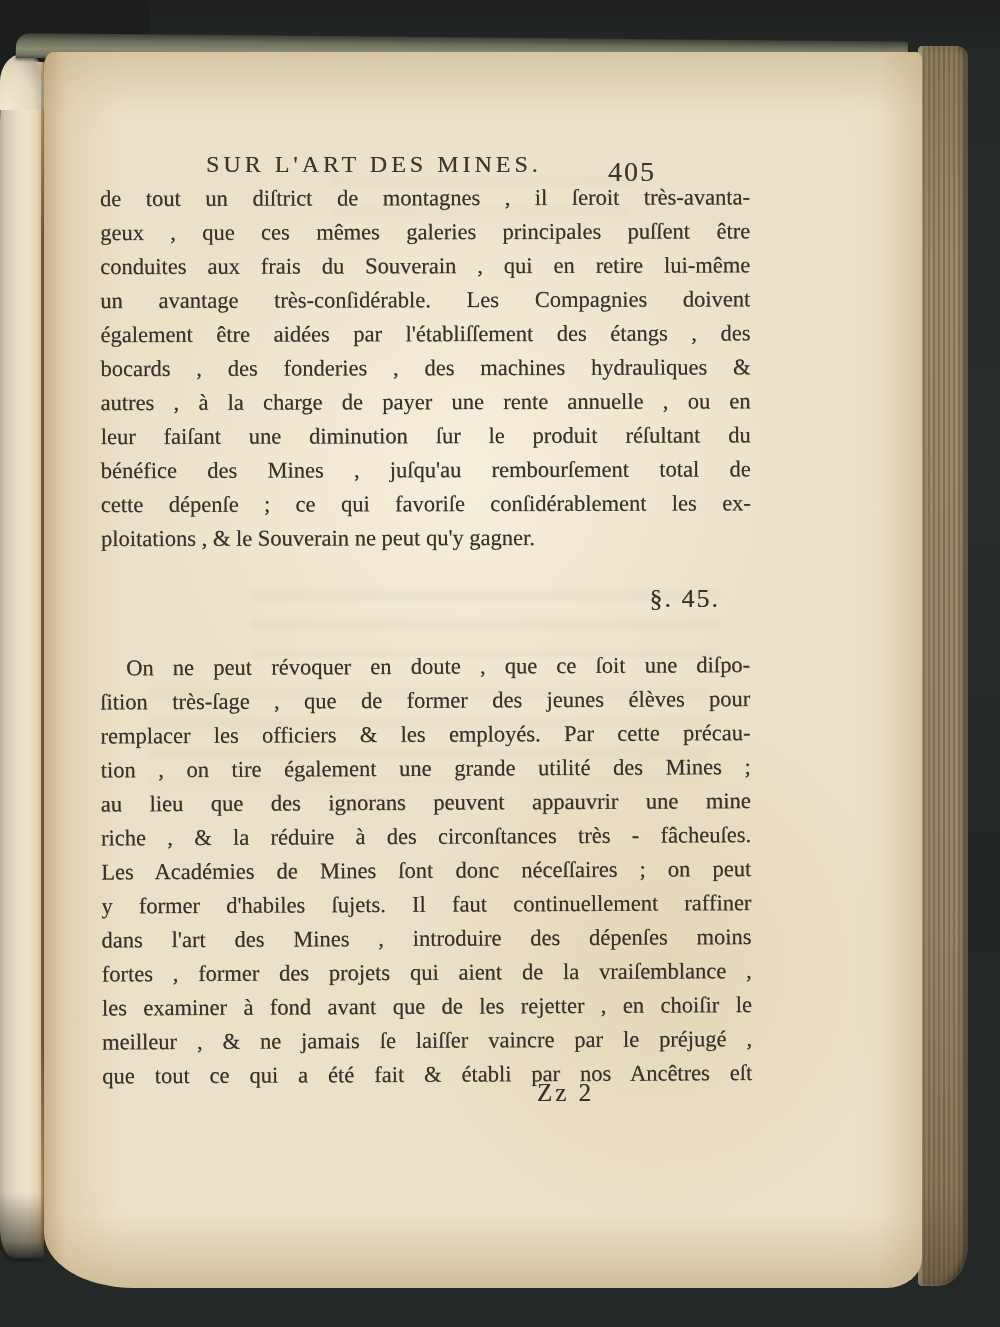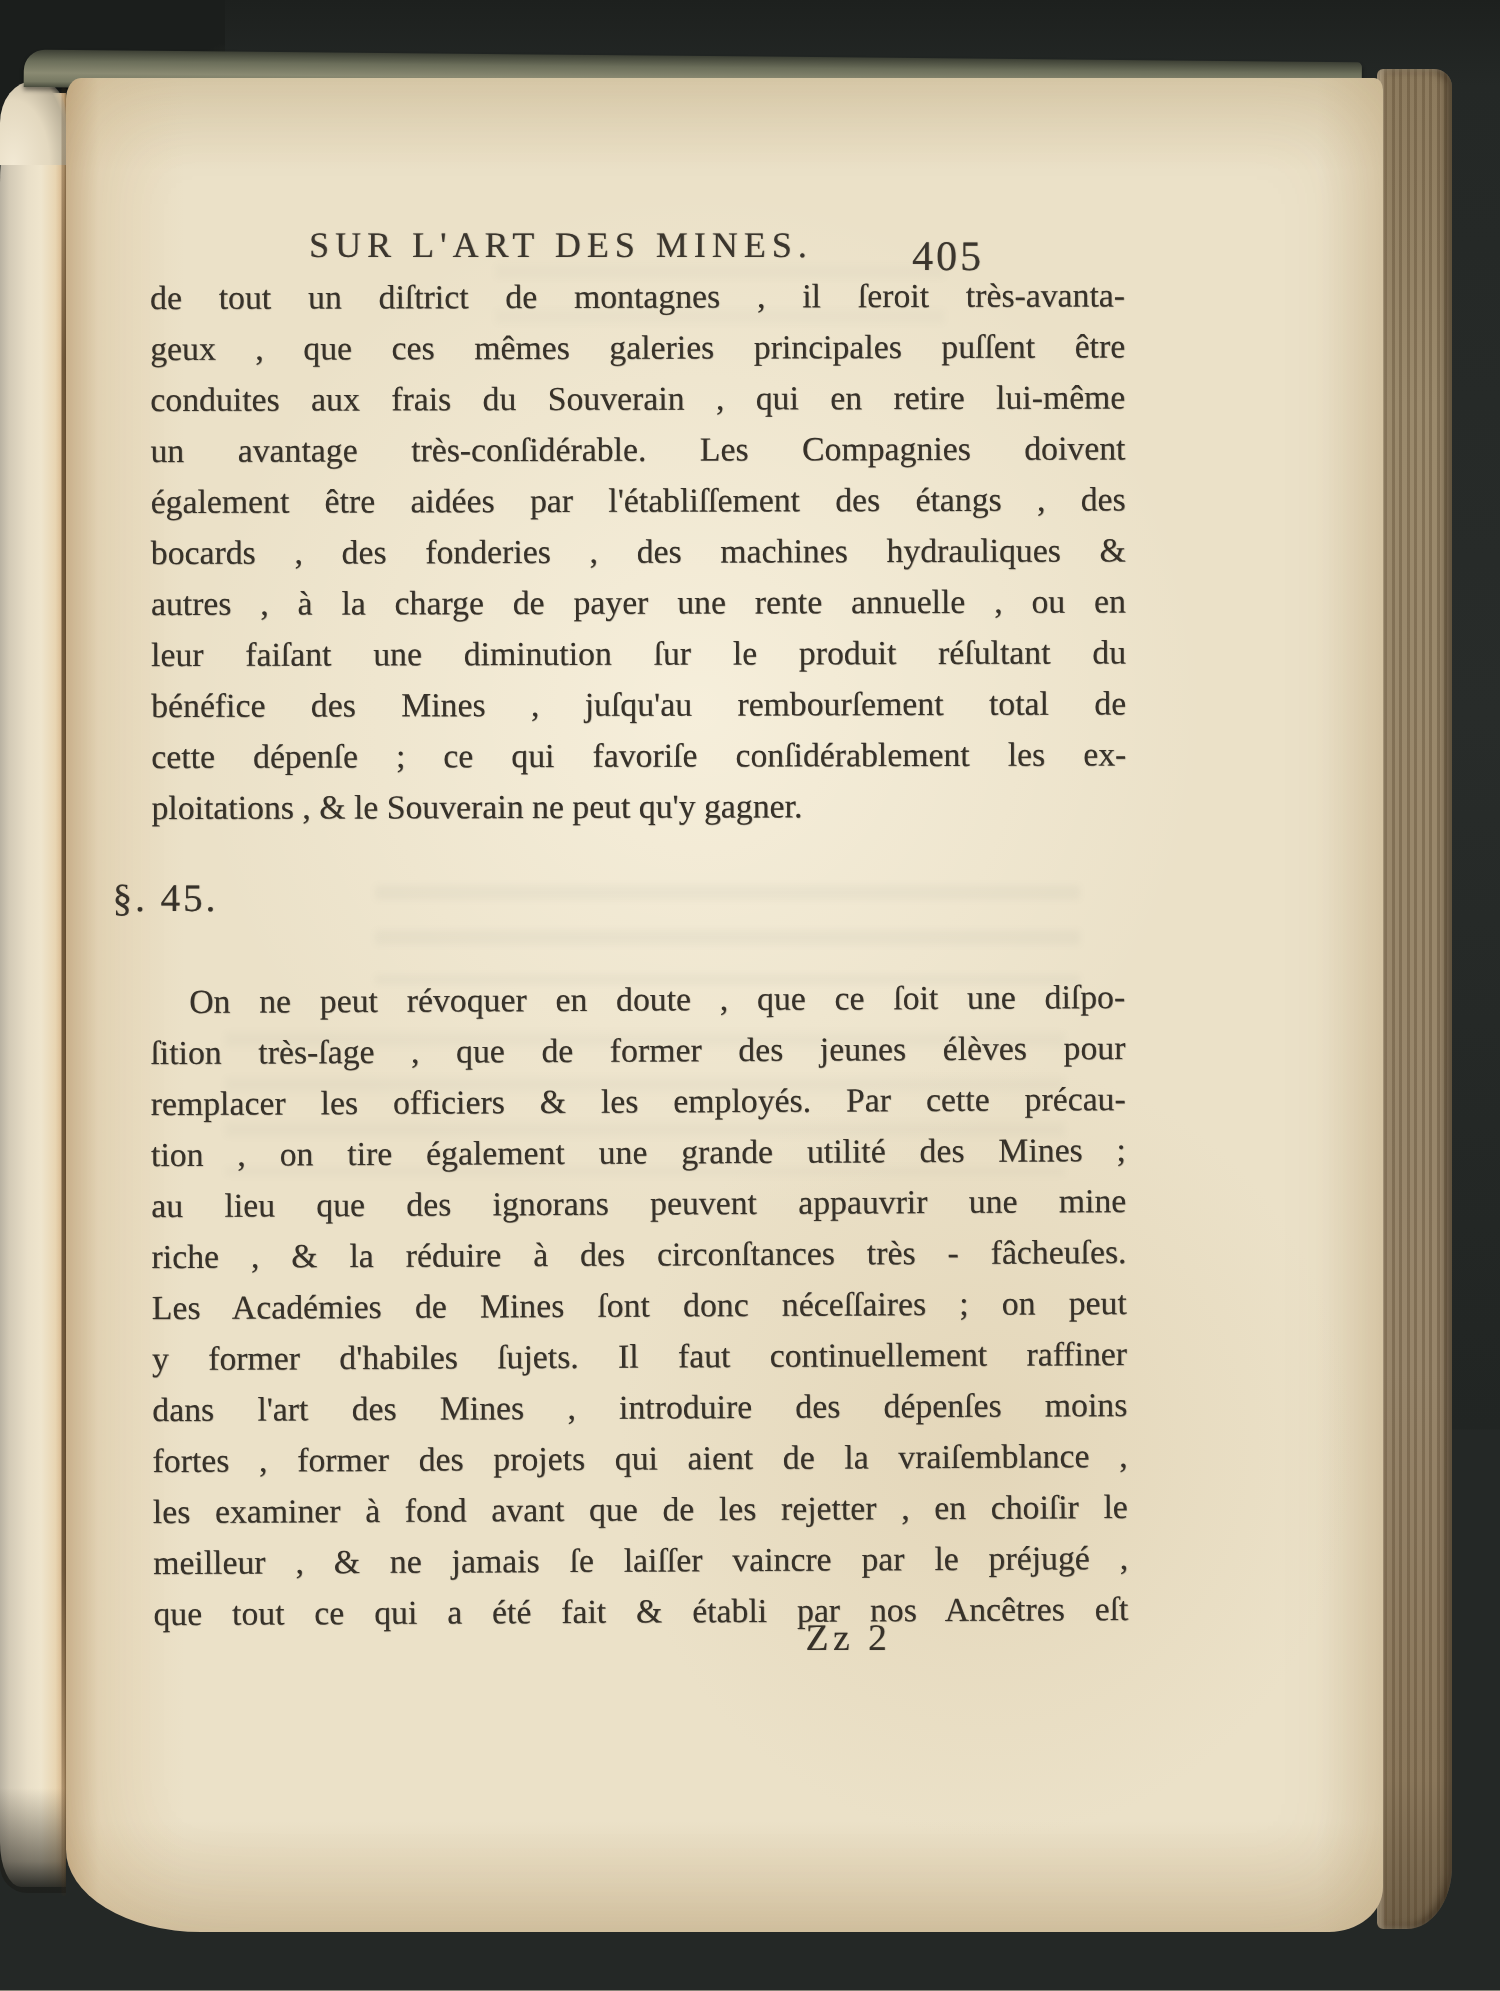--- a/index.html
+++ b/index.html
@@ -78,21 +78,21 @@
     color:#3b362e;text-shadow:.3px .3px .6px rgba(50,44,34,.55);}
   .page-number{left:608px;top:156px;font-size:28px;letter-spacing:2px;color:#3b362e;
     text-shadow:.3px .3px .6px rgba(50,44,34,.5);}
   .para{left:100px;width:650px;font-size:22.5px;line-height:34px;
     text-shadow:.3px .3px .5px rgba(55,48,38,.55);}
   .para1{top:182px;transform:rotate(-0.15deg);transform-origin:left top;}
   .para2{top:648px;transform:rotate(-0.3deg);transform-origin:right top;}
   .bline{position:static;display:block;text-align:justify;text-align-last:justify;}
   .bline.flush-left{text-align-last:left;}
   .bline.indent{text-indent:26px;}
-  .section-heading{left:103px;top:584px;width:645px;text-align:left;
+  .section-heading{left:103px;top:584px;width:645px;text-align:right;
     font-size:26px;letter-spacing:2px;transform:translateX(-28px);
     text-shadow:.3px .3px .5px rgba(55,48,38,.55);}
   .signature{left:537px;top:1079px;font-size:25px;letter-spacing:3px;
     text-shadow:.3px .3px .5px rgba(55,48,38,.55);text-align:center;}
 </style>
 </head>
 <body>
 
 <div class="scene">
 

